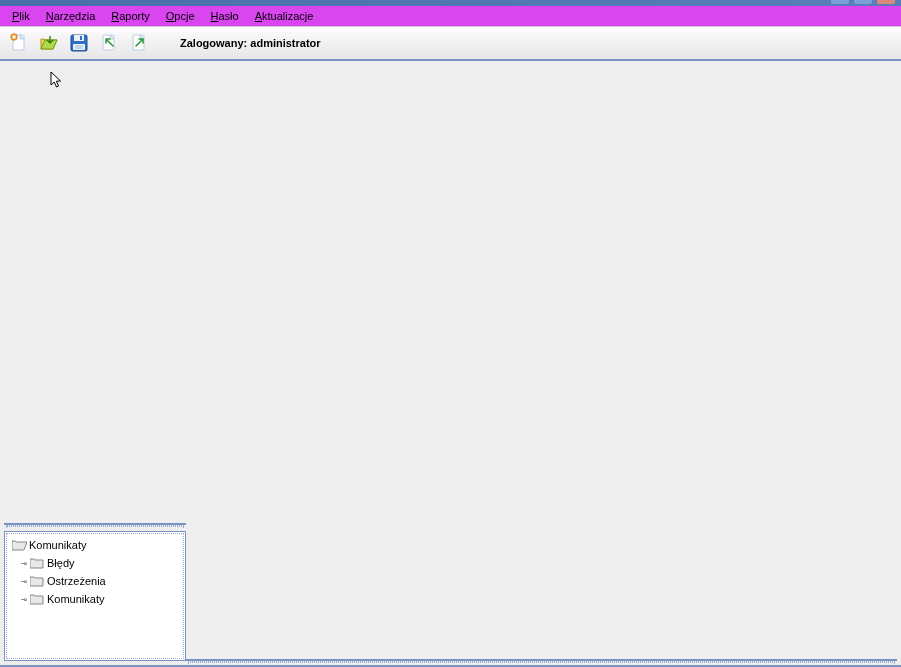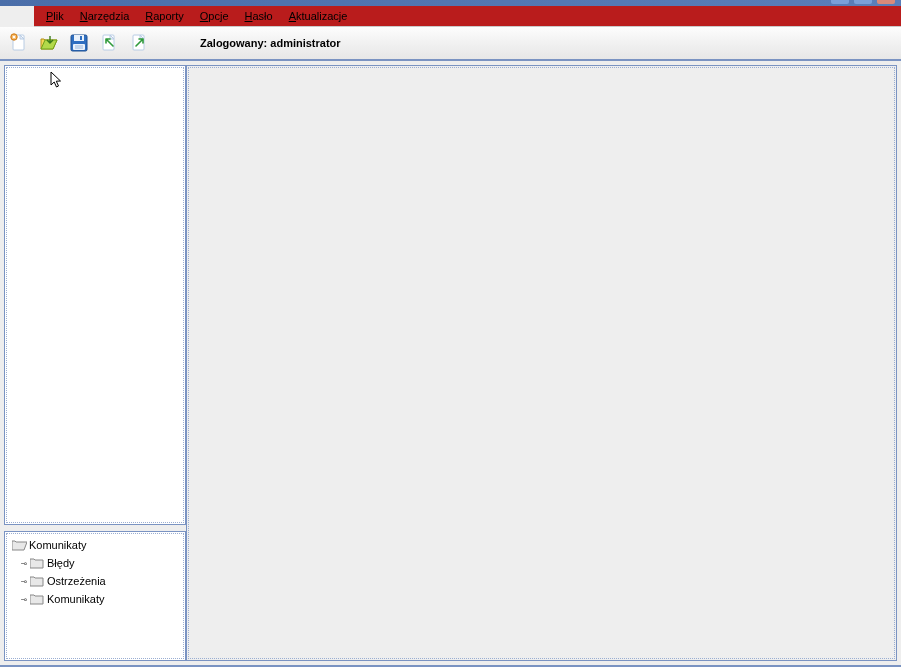--- a/index.html
+++ b/index.html
@@ -23,26 +23,25 @@
   }
   .titlebar-edge .wc {
     width: 18px; height: 4px; margin-left: 3px; margin-right: 2px;
     border-radius: 0 0 2px 2px;
   }
   .wc.min { background: #7aa0d9; }
   .wc.max { background: #7aa0d9; }
   .wc.close { background: #d98a7a; margin-right: 6px; }
   .menubar {
     height: 21px;
-    background: #b91c1c;
+    background: #d946ef;
     border-bottom: 1px solid #c9c9c9;
     display: flex;
     align-items: center;
     padding: 0 4px;
-    margin-left: 34px;
   }
   .menubar .menu-item {
     padding: 2px 8px;
     cursor: default;
     color: #000;
   }
   .menubar .menu-item .ul { text-decoration: underline; }
   .toolbar {
     height: 34px;
     background: linear-gradient(to bottom, #fdfdfd 0%, #f1f1f1 50%, #e7e7e7 100%);
@@ -51,32 +50,33 @@
     align-items: center;
     padding: 0 6px;
   }
   .toolbar .tbtn {
     width: 26px; height: 26px;
     display: flex; align-items: center; justify-content: center;
     margin-right: 4px;
     border-radius: 2px;
   }
   .toolbar .status {
-    margin-left: 44px;
+    margin-left: 24px;
     font-weight: bold;
     color: #000;
   }
   .toolbar .status .val { font-weight: bold; }
   .content-row {
     flex: 1;
     display: flex;
     padding: 4px;
     background: #eeeeee;
     border-bottom: 2px solid #7a93c2;
     min-height: 0;
+    align-items: flex-end;
   }
   .left-col {
     width: 182px;
     display: flex;
     flex-direction: column;
     gap: 6px;
   }
   .panel {
     background: #ffffff;
     border: 1px solid #7a93c2;

